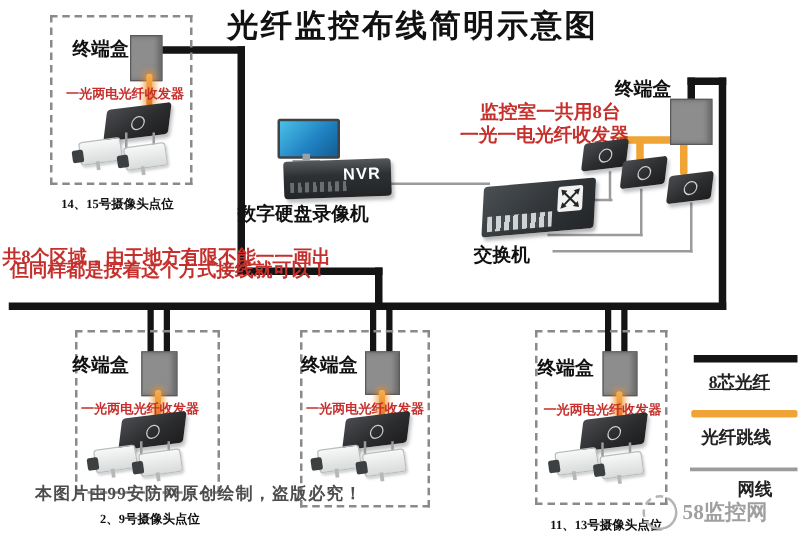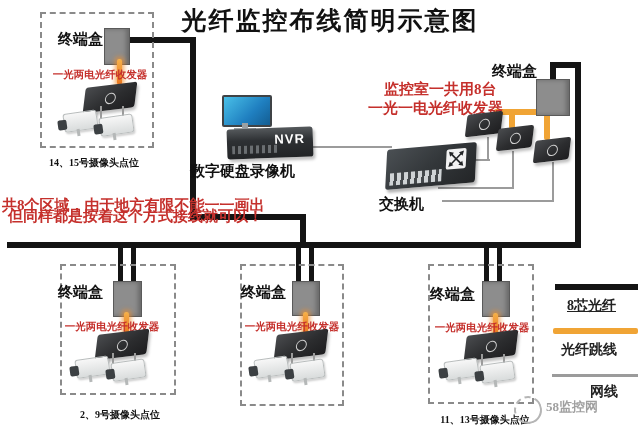--- a/index.html
+++ b/index.html
@@ -8,21 +8,21 @@
     font-family:"Liberation Serif","DejaVu Serif",serif;
   }
   .abs{position:absolute;}
   
   .title{font-size:25px;font-weight:bold;color:#111;letter-spacing:2px;text-align:center;white-space:nowrap;}
   .lbl{font-size:15px;font-weight:bold;color:#111;white-space:nowrap;}
   .caption{font-size:10px;font-weight:bold;color:#111;text-align:center;white-space:nowrap;}
   .red-note{font-size:15px;font-weight:bold;color:#c5302c;white-space:nowrap;}
   .red-small{font-size:10.5px;font-weight:bold;color:#c5302c;text-align:center;white-space:nowrap;}
   .copyright{font-size:13.5px;font-weight:bold;color:#4d4d4d;white-space:nowrap;letter-spacing:1px;}
-  .wm-text{font-size:13px;font-weight:bold;color:#a0a0a0;white-space:nowrap;}
+  .wm-text{font-size:17px;font-weight:bold;color:#a0a0a0;white-space:nowrap;}
   .legend-lbl{font-size:14px;font-weight:bold;color:#222;white-space:nowrap;}
   
   .fiber{background:#141414;}
   .jumper{background:#f0a435;border-radius:2px;}
   .netline{background:#9b9b9b;}
   .dashed-box{border:2px dashed #8a8a8a;background:transparent;}
   
   .term-box{background:#8d8d8d;border:1px solid #5a5a5a;box-shadow:inset -3px 0 4px rgba(0,0,0,.25);}
   .pigtail{width:5px;background:linear-gradient(#f6b14a,#e8741d);box-shadow:0 0 5px 2px rgba(240,140,40,.75);border-radius:2px;}
   .transceiver{background:linear-gradient(150deg,#4a4c4f 0%,#2c2d2f 55%,#1d1d1f 100%);
@@ -217,16 +217,17 @@
     </div>
   <div class="abs caption" style="left:400px;top:413px;width:170px;">11、13号摄像头点位</div>
 
   <div class="abs fiber" style="left:555px;top:284px;width:83px;height:6px;"></div>
   <div class="abs legend-lbl" style="left:567px;top:297px;text-decoration:underline;">8芯光纤</div>
   <div class="abs jumper" style="left:553px;top:328px;width:85px;height:6px;"></div>
   <div class="abs legend-lbl" style="left:561px;top:341px;">光纤跳线</div>
   <div class="abs netline" style="left:552px;top:374px;width:86px;height:3px;"></div>
   <div class="abs legend-lbl" style="left:590px;top:383px;">网线</div>
 
+  <div class="abs copyright" style="left:28px;top:386px;">本图片由99安防网原创绘制，盗版必究！</div>
   <div class="abs wm-logo" style="left:514px;top:396px;"></div>
   <div class="abs wm-text" style="left:546px;top:398px;">58监控网</div>
 
 </div>
 
 </body></html>

